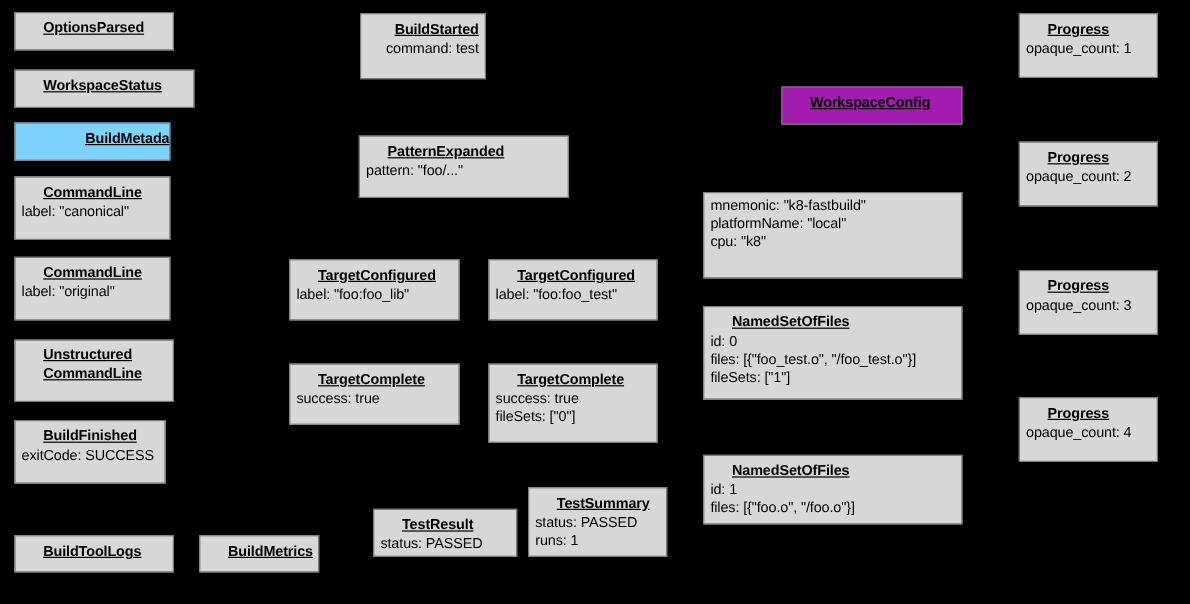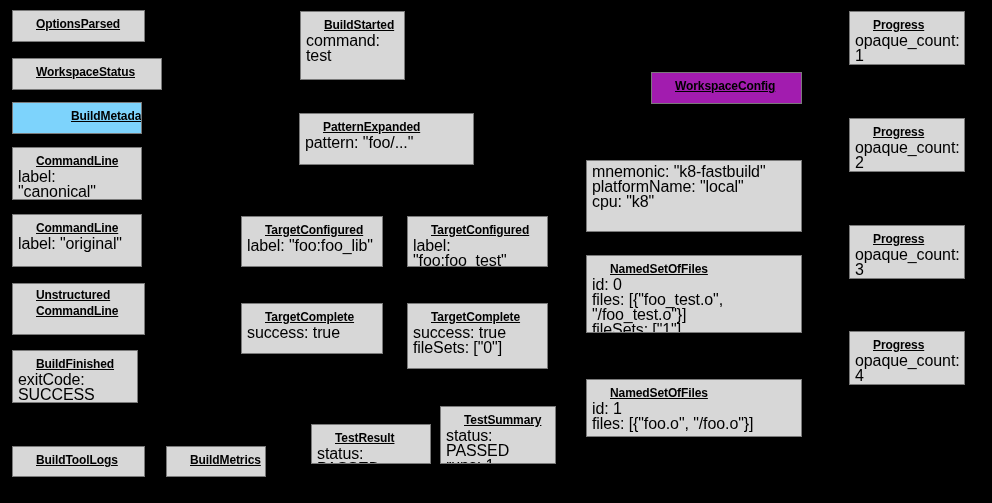--- a/index.html
+++ b/index.html
@@ -29,21 +29,21 @@
     font-size: 12px;
     font-weight: bold;
     color: #000000;
     text-decoration: underline;
     line-height: 16px;
     white-space: pre-line;
     letter-spacing: -0.1px;
     margin-left: 18px;
   }
   .node-fields {
-    font-size: 16px;
+    font-size: 12px;
     font-weight: normal;
     color: #000000;
     line-height: 15px;
     white-space: pre-line;
     margin-top: 0px;
     letter-spacing: -0.1px;
   }
   .node-fields:empty { display: none; }
 </style>
 </head>
@@ -74,21 +74,21 @@
     <div class="node" style="left: 12px; top: 350px; width: 126px; height: 53px; background: rgb(215, 215, 215); border-color: rgb(122, 122, 122); color: rgb(0, 0, 0);">
       <div><span class="node-title">BuildFinished</span></div>
       <div class="node-fields">exitCode: SUCCESS</div>
     </div>
     <div class="node" style="left: 12px; top: 446px; width: 133px; height: 31px; background: rgb(215, 215, 215); border-color: rgb(122, 122, 122); color: rgb(0, 0, 0);">
       <div><span class="node-title">BuildToolLogs</span></div>
     </div>
     <div class="node" style="left: 166px; top: 446px; width: 100px; height: 31px; background: rgb(215, 215, 215); border-color: rgb(122, 122, 122); color: rgb(0, 0, 0);">
       <div><span class="node-title">BuildMetrics</span></div>
     </div>
-    <div class="node" style="left: 300px; top: 11px; width: 105px; height: 69px; background: rgb(215, 215, 215); border-color: rgb(122, 122, 122); color: rgb(0, 0, 0);">
+    <div class="node" style="left: 300px; top: 11px; width: 105px; height: 55px; background: rgb(215, 215, 215); border-color: rgb(122, 122, 122); color: rgb(0, 0, 0); text-align: right;">
       <div><span class="node-title">BuildStarted</span></div>
       <div class="node-fields">command: test</div>
     </div>
     <div class="node" style="left: 299px; top: 113px; width: 175px; height: 52px; background: rgb(215, 215, 215); border-color: rgb(122, 122, 122); color: rgb(0, 0, 0);">
       <div><span class="node-title">PatternExpanded</span></div>
       <div class="node-fields">pattern: "foo/..."</div>
     </div>
     <div class="node" style="left: 241px; top: 216px; width: 142px; height: 51px; background: rgb(215, 215, 215); border-color: rgb(122, 122, 122); color: rgb(0, 0, 0);">
       <div><span class="node-title">TargetConfigured</span></div>
       <div class="node-fields">label: "foo:foo_lib"</div>

